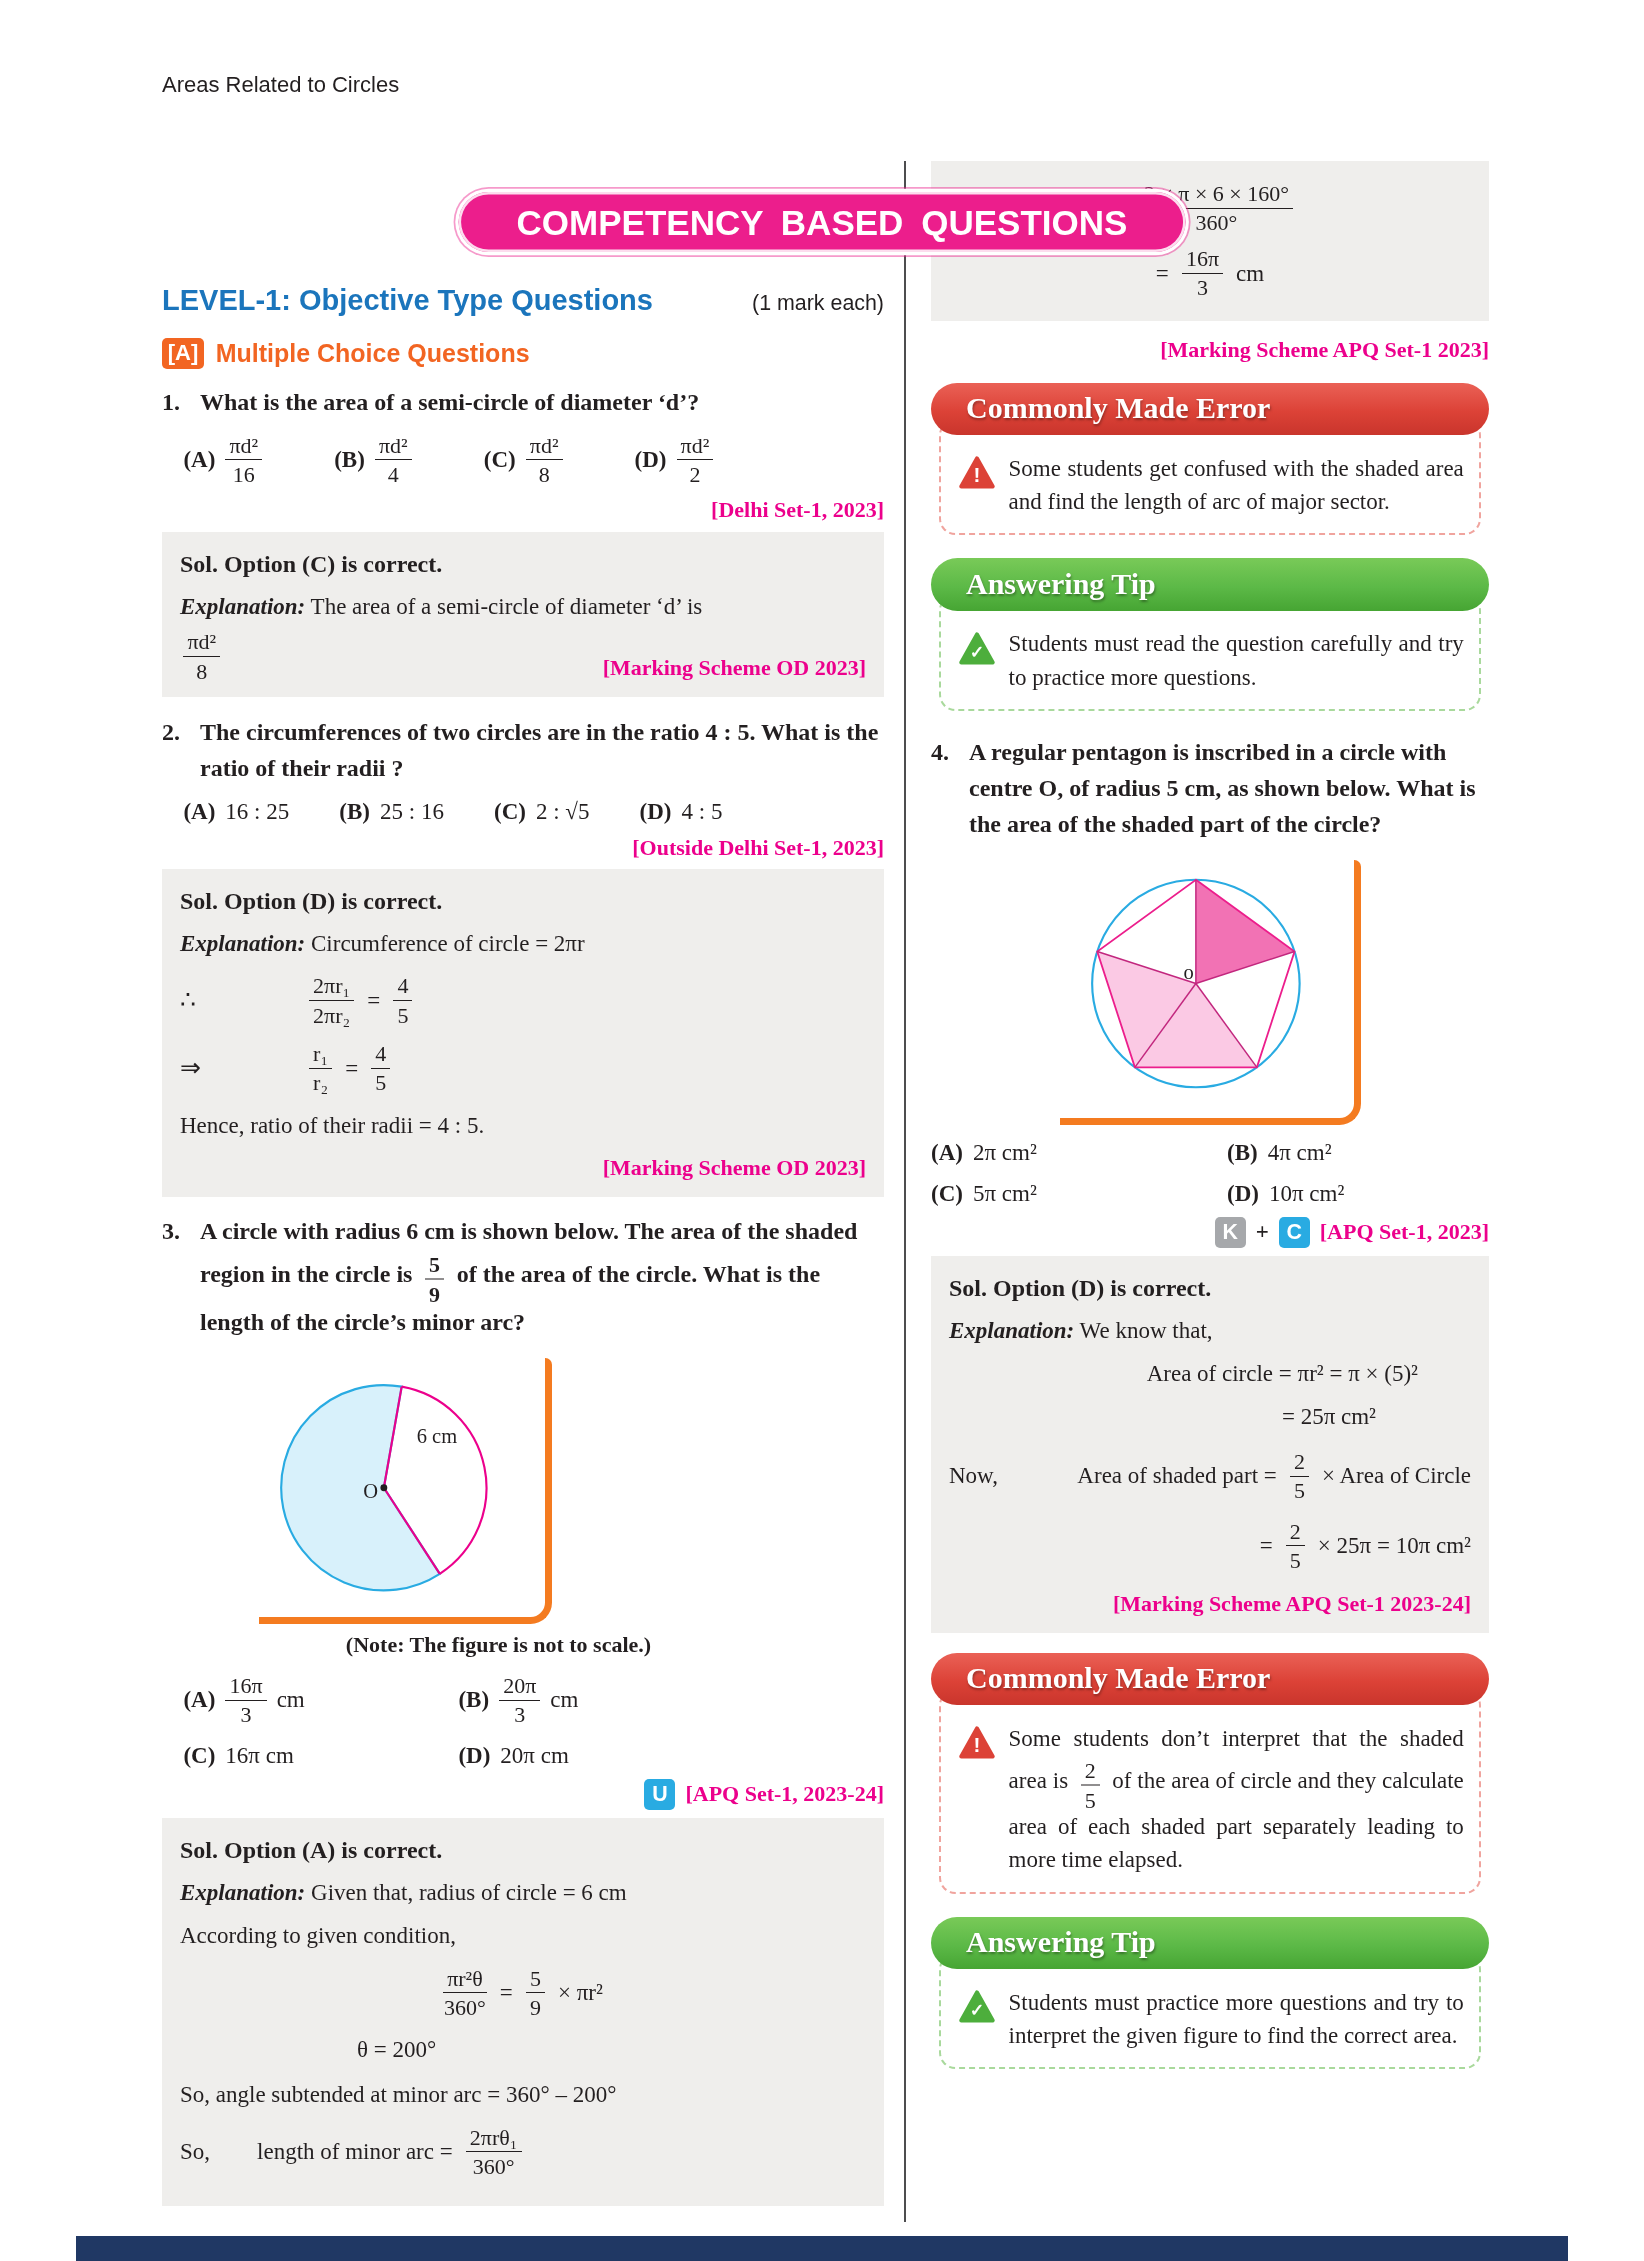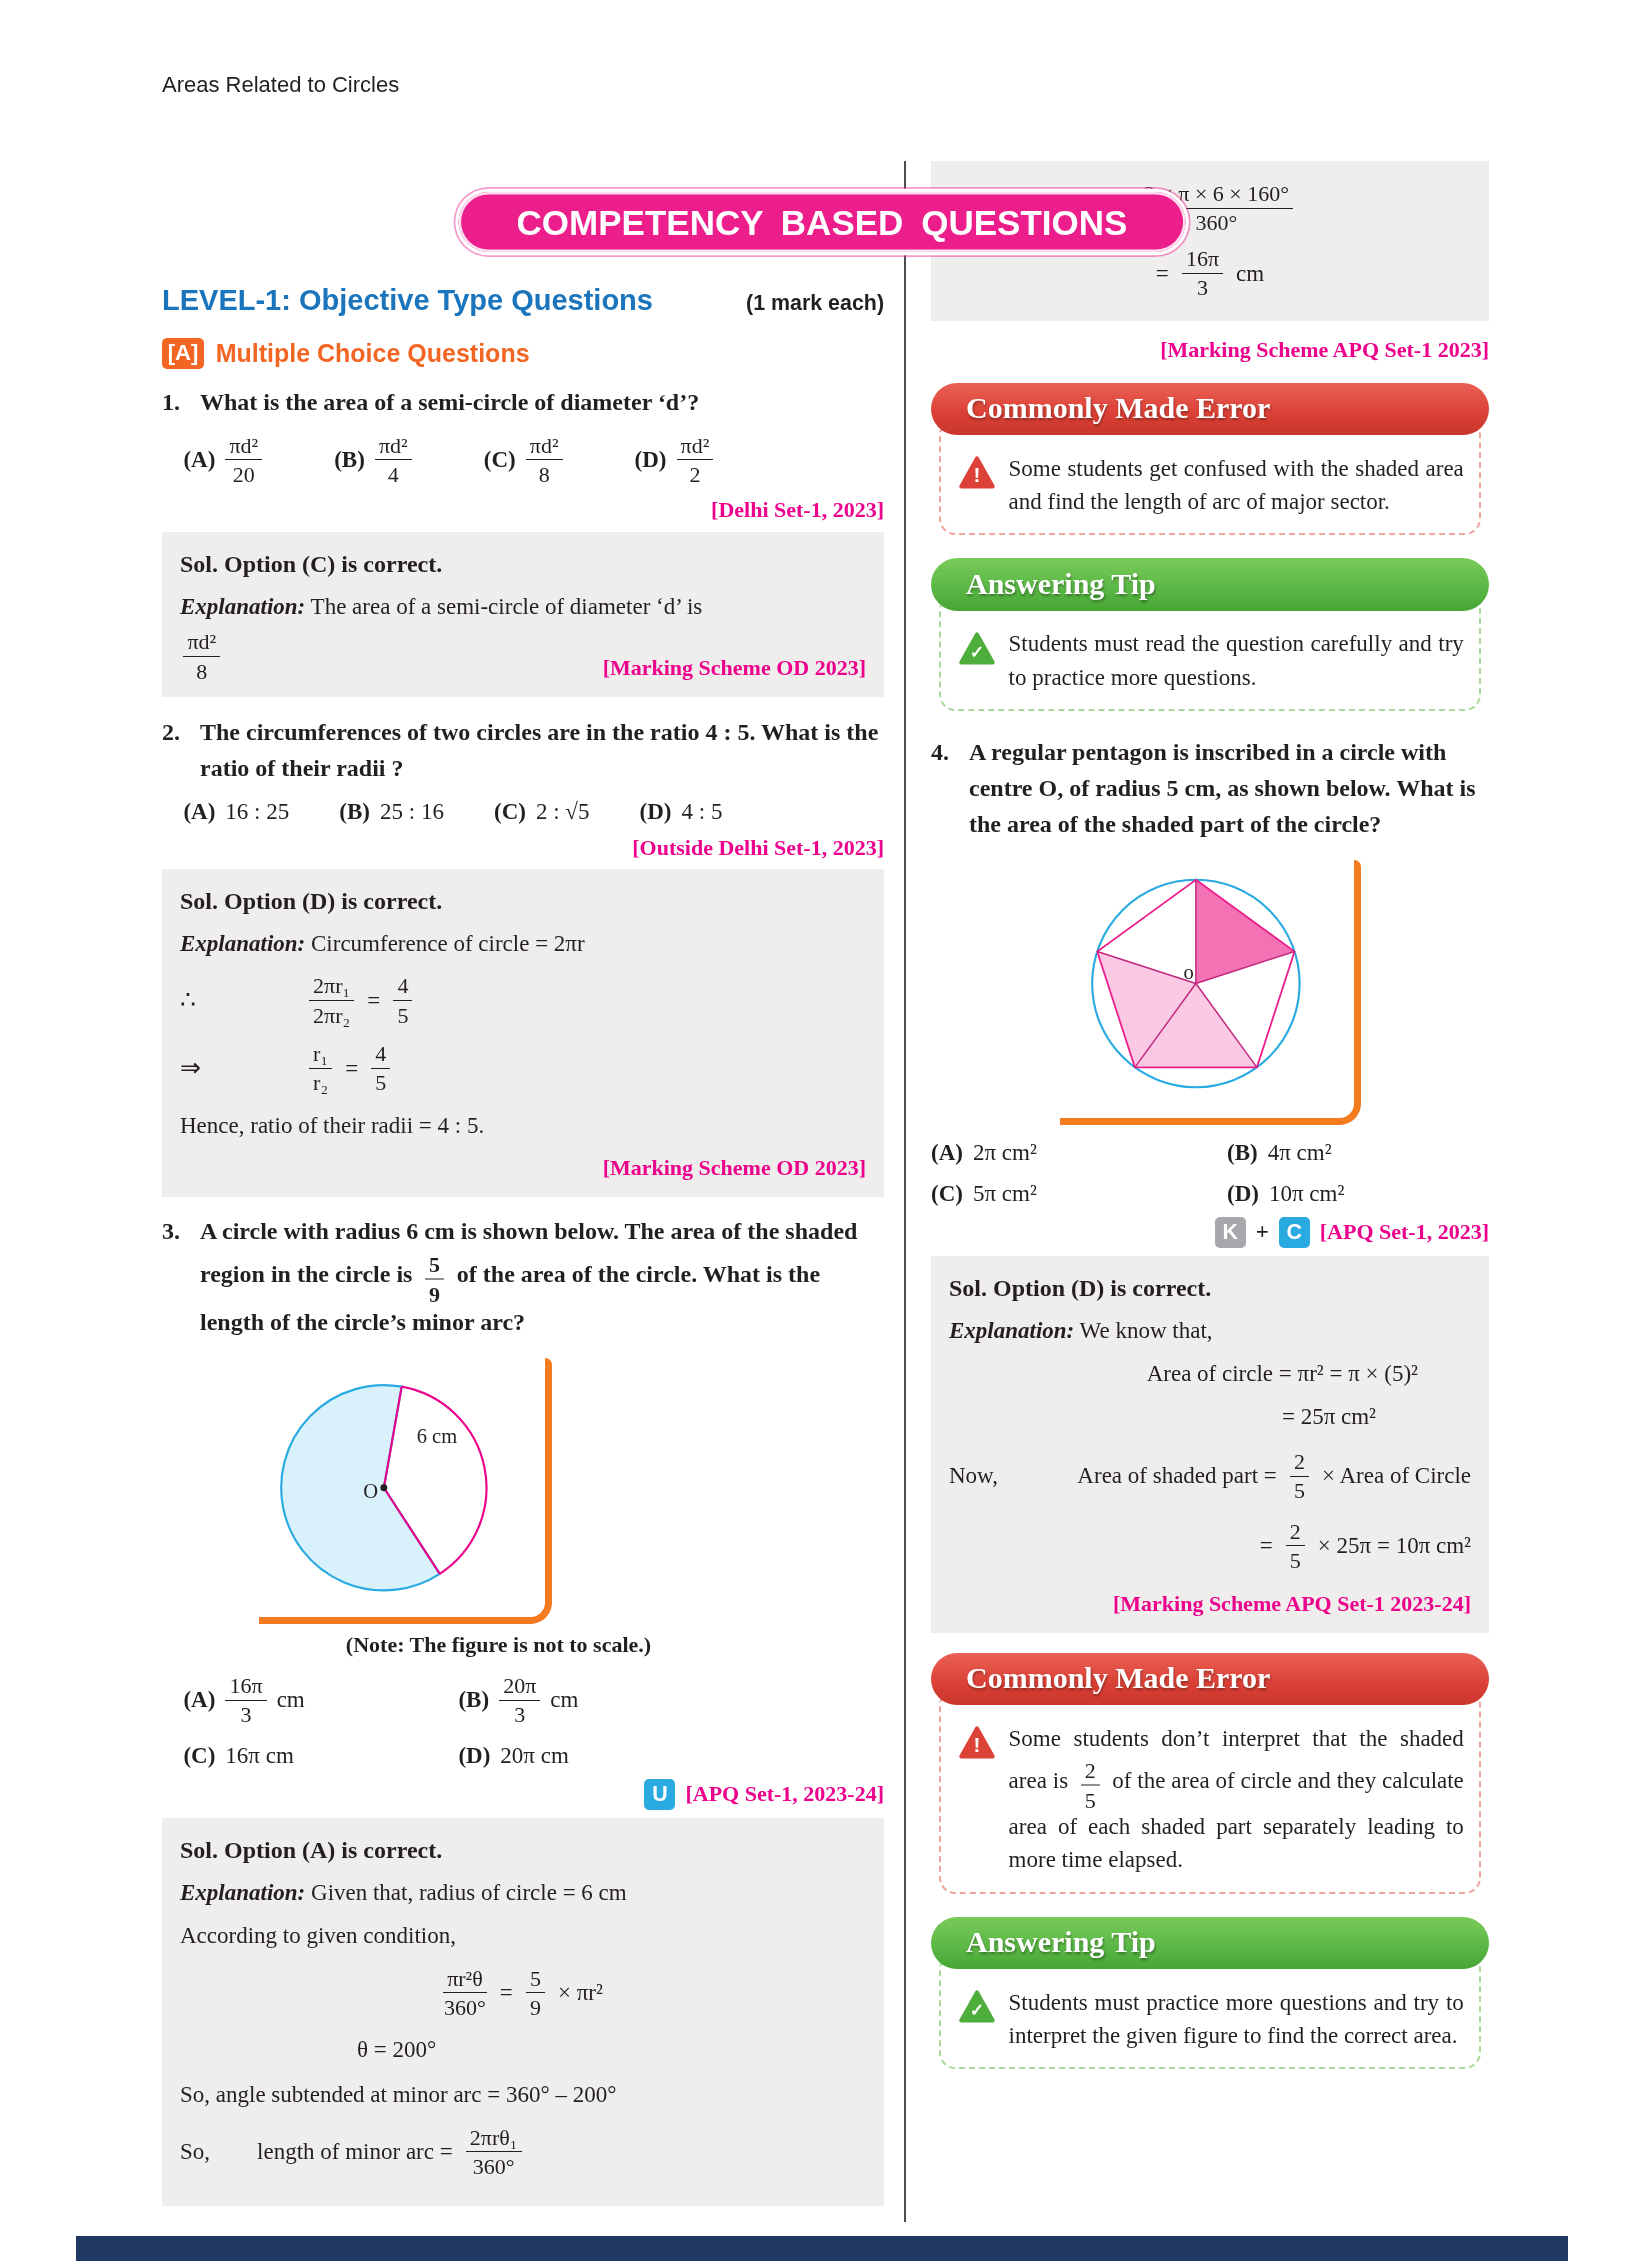--- a/index.html
+++ b/index.html
@@ -18,21 +18,21 @@
   .banner{position:absolute;top:192px;left:50%;transform:translateX(-50%);z-index:6;
           background:var(--banner-pink);color:#fff;font-family:"Liberation Sans",sans-serif;
           font-weight:700;font-size:35px;line-height:1;padding:13px 58px 11.5px;border-radius:821px;
           word-spacing:8.2px;white-space:nowrap;box-shadow:inset 0 0 0 2.5px rgba(255,255,255,.85),0 0 0 3.3px #fff,0 0 0 5px rgba(236,30,140,.45);}
   .columns{position:absolute;top:161px;left:86px;right:79px;display:flex;align-items:stretch;}
   .col-left{width:742px;padding-right:20px;padding-top:123px;}
   .col-right{flex:1;border-left:2.1px solid #4D4D4F;padding-left:25px;min-height:2011px;}
 
   .level-row{display:flex;justify-content:space-between;align-items:baseline;}
   .level-title{font-family:"Liberation Sans",sans-serif;font-weight:700;font-size:29px;color:var(--heading-blue);}
-  .marks-note{font-family:"Liberation Sans",sans-serif;font-weight:700;font-size:21.4px;}
+  .marks-note{font-family:"Liberation Sans",sans-serif;font-weight:400;font-size:21.4px;}
   .mcq-row{display:flex;align-items:center;gap:11.5px;margin-top:21.4px;}
   .badge-a{background:var(--heading-orange);color:#fff;font-family:"Liberation Sans",sans-serif;
            font-weight:700;font-size:22px;padding:4.1px 5.8px;border-radius:5px;line-height:1;}
   .mcq-title{font-family:"Liberation Sans",sans-serif;font-weight:700;font-size:25px;color:var(--heading-orange);}
 
   .question{display:flex;gap:10px;margin-top:15px;font-weight:700;font-size:24px;line-height:1.5;}
   .qnum{min-width:28px;}
   .qtext{flex:1;}
 
   .opts-row{display:flex;margin:13px 0 3.3px 21.4px;font-size:23px;align-items:center;}
@@ -141,21 +141,21 @@
 
       <div class="question">
         <span class="qnum">1.</span>
         <div class="qtext">What is the area of a semi-circle of diameter ‘d’?</div>
       </div>
       <div class="opts-row q1-opts">
         <span class="opt">
           <span class="olabel">(A)</span>
           <span class="frac">
               <span class="num">πd²</span>
-              <span class="den">20</span>
+              <span class="den">16</span>
             </span>
         </span>
         <span class="opt">
           <span class="olabel">(B)</span>
           <span class="frac">
               <span class="num">πd²</span>
               <span class="den">4</span>
             </span>
         </span>
         <span class="opt">

